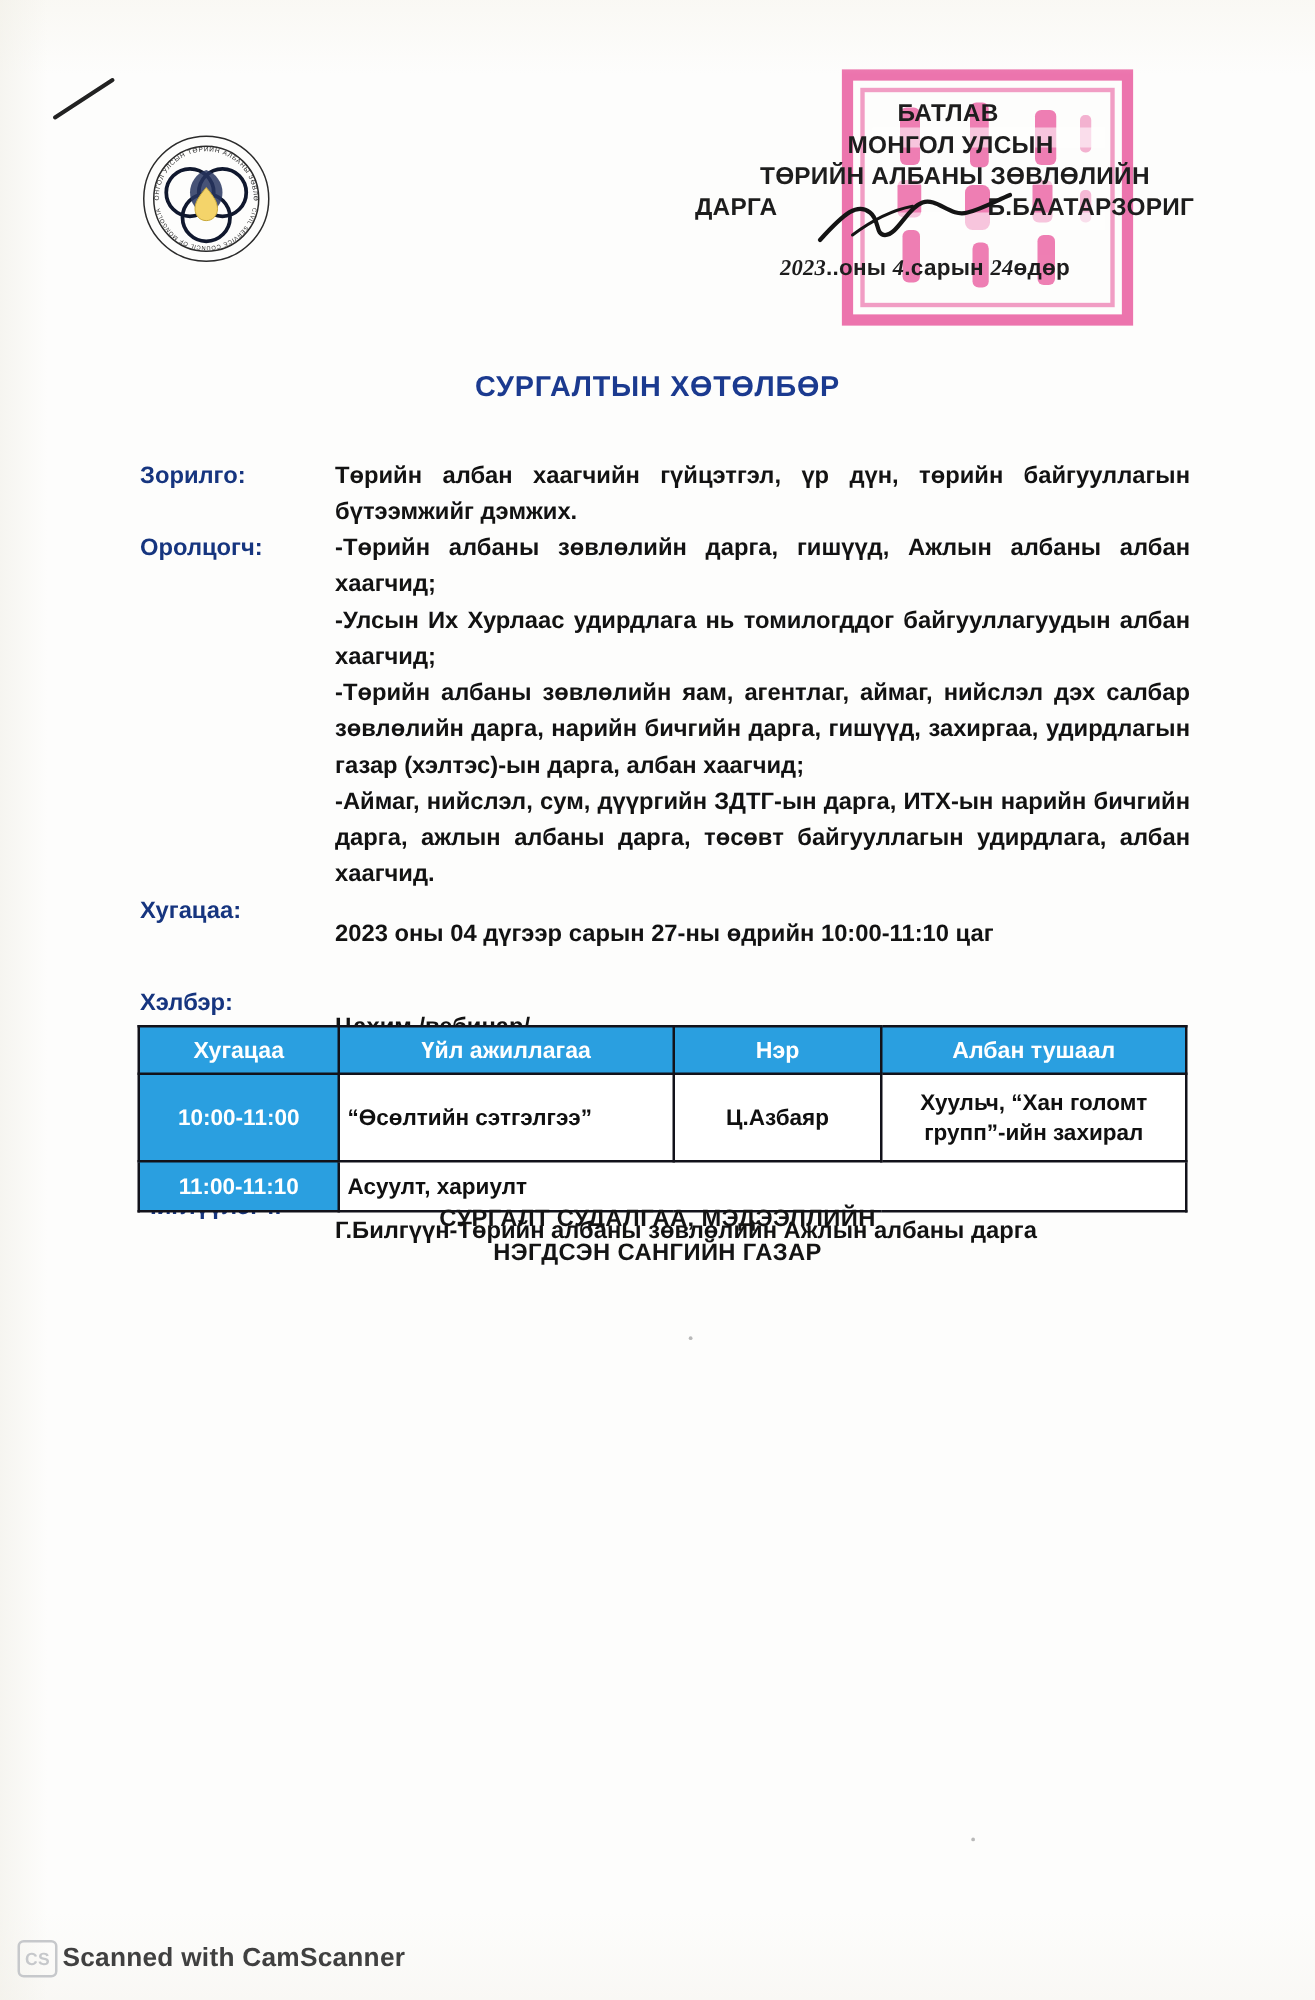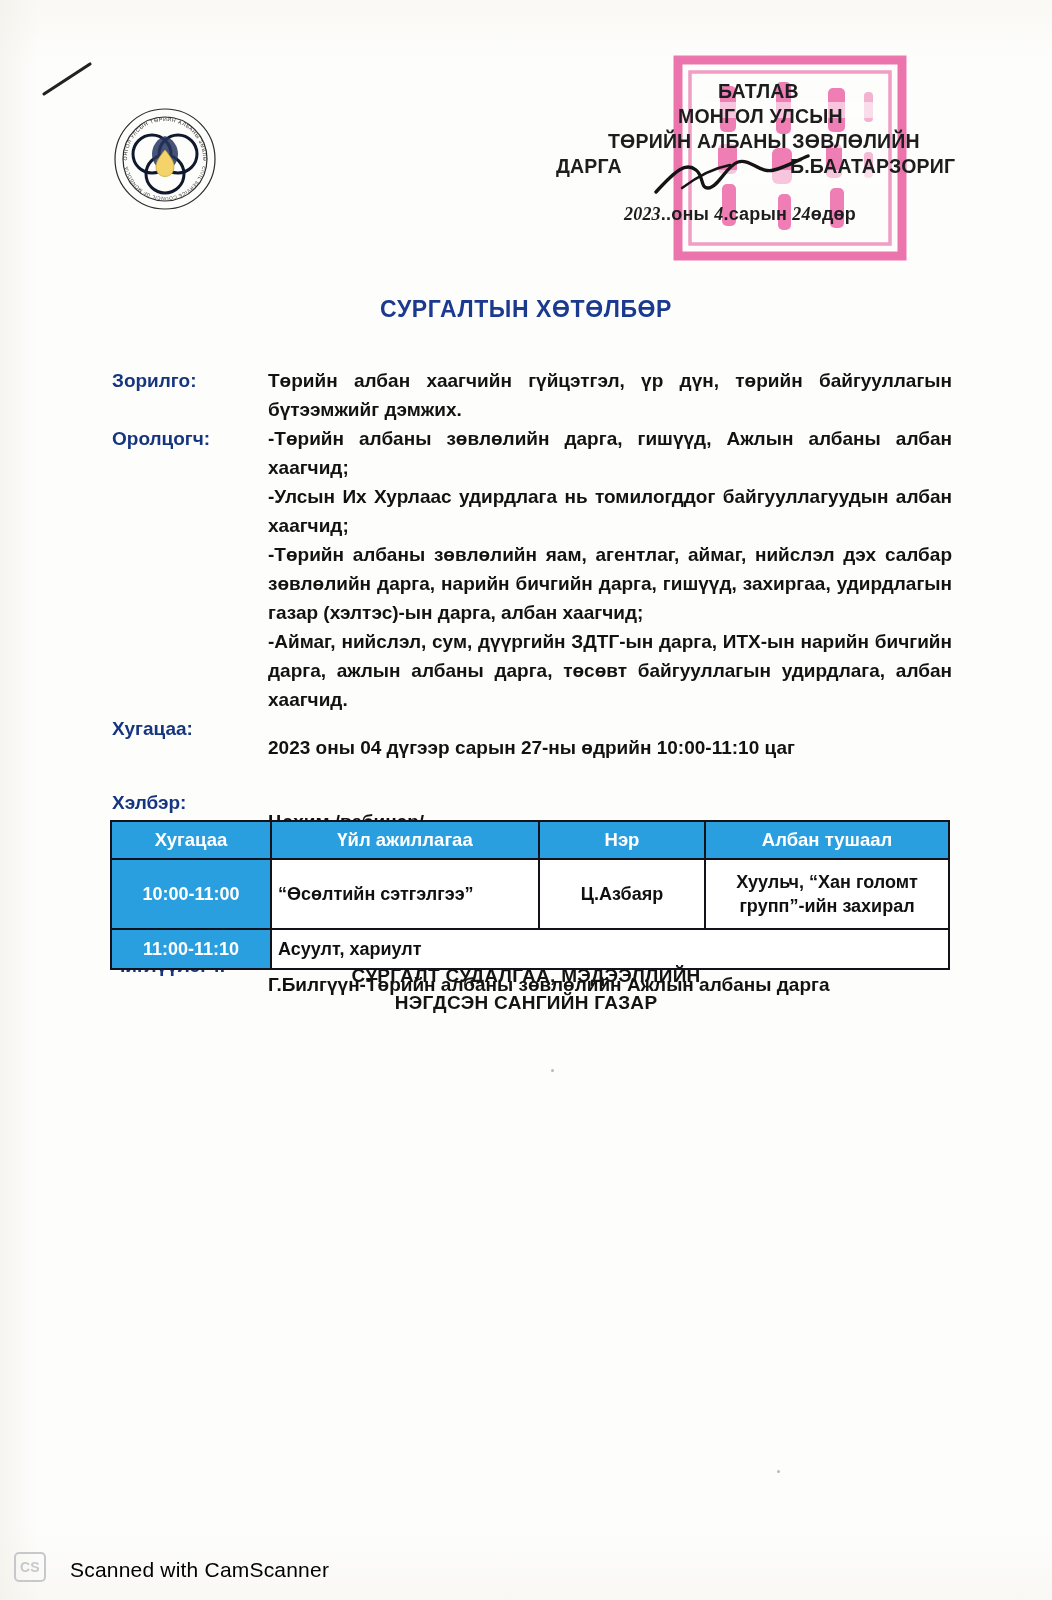--- a/index.html
+++ b/index.html
@@ -221,40 +221,41 @@
     background: #b9b9b9;
     border-radius: 50%;
   }
 
   
   .camscanner {
     position: absolute;
     left: 14px;
     bottom: 18px;
     display: flex;
-    align-items: flex-end;
-    gap: 24px;
+    align-items: center;
+    gap: 4px;
   }
   .cs-badge {
     width: 28px;
     height: 26px;
     border: 2.5px solid #c6c8cb;
     border-radius: 5px;
     color: #c6c8cb;
     font-size: 14px;
     font-weight: 700;
     display: flex;
     align-items: center;
     justify-content: center;
     letter-spacing: 0.2px;
   }
   .cs-text {
     font-size: 21px;
-    color: #000000;
+    color: #404040;
     letter-spacing: 0.2px;
+    font-weight: bold;
   }
 </style>
 </head>
 <body>
 
 <div class="page">
 
   <svg class="pen-stroke" viewBox="0 0 54 38">
     <line x1="4" y1="34" x2="50" y2="4" stroke="#222" stroke-width="3.2" stroke-linecap="round"></line>
   </svg>

